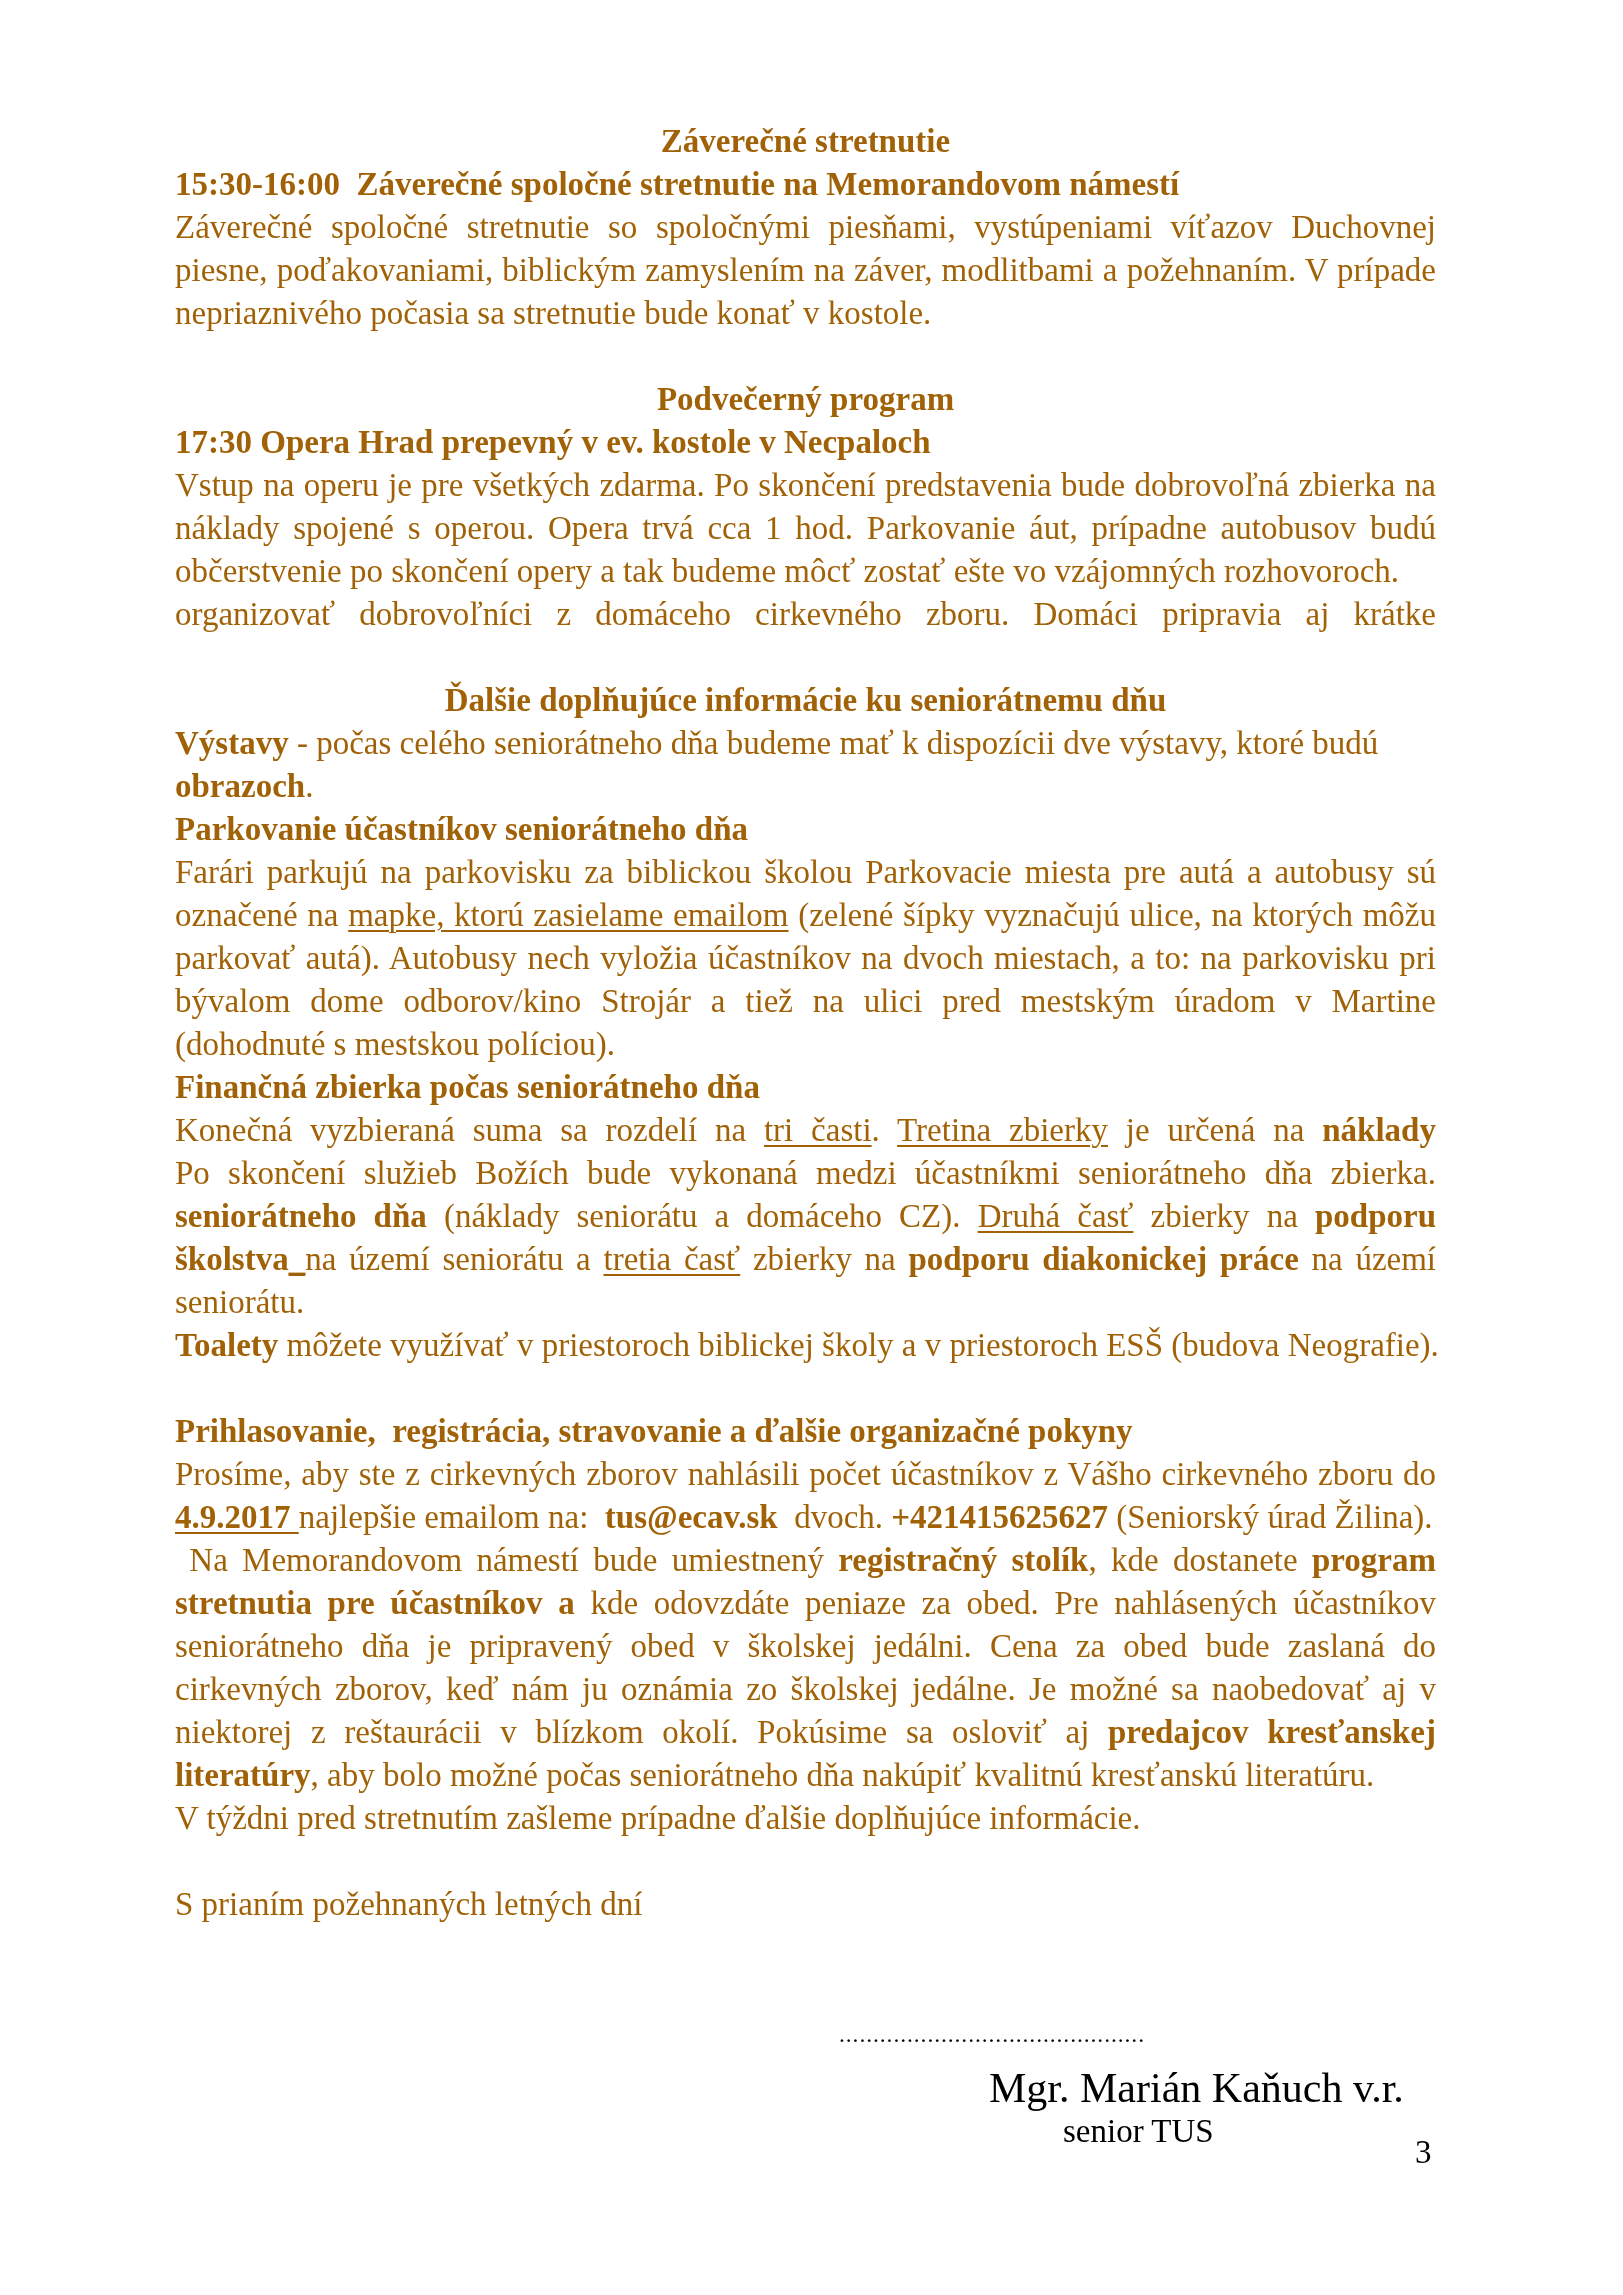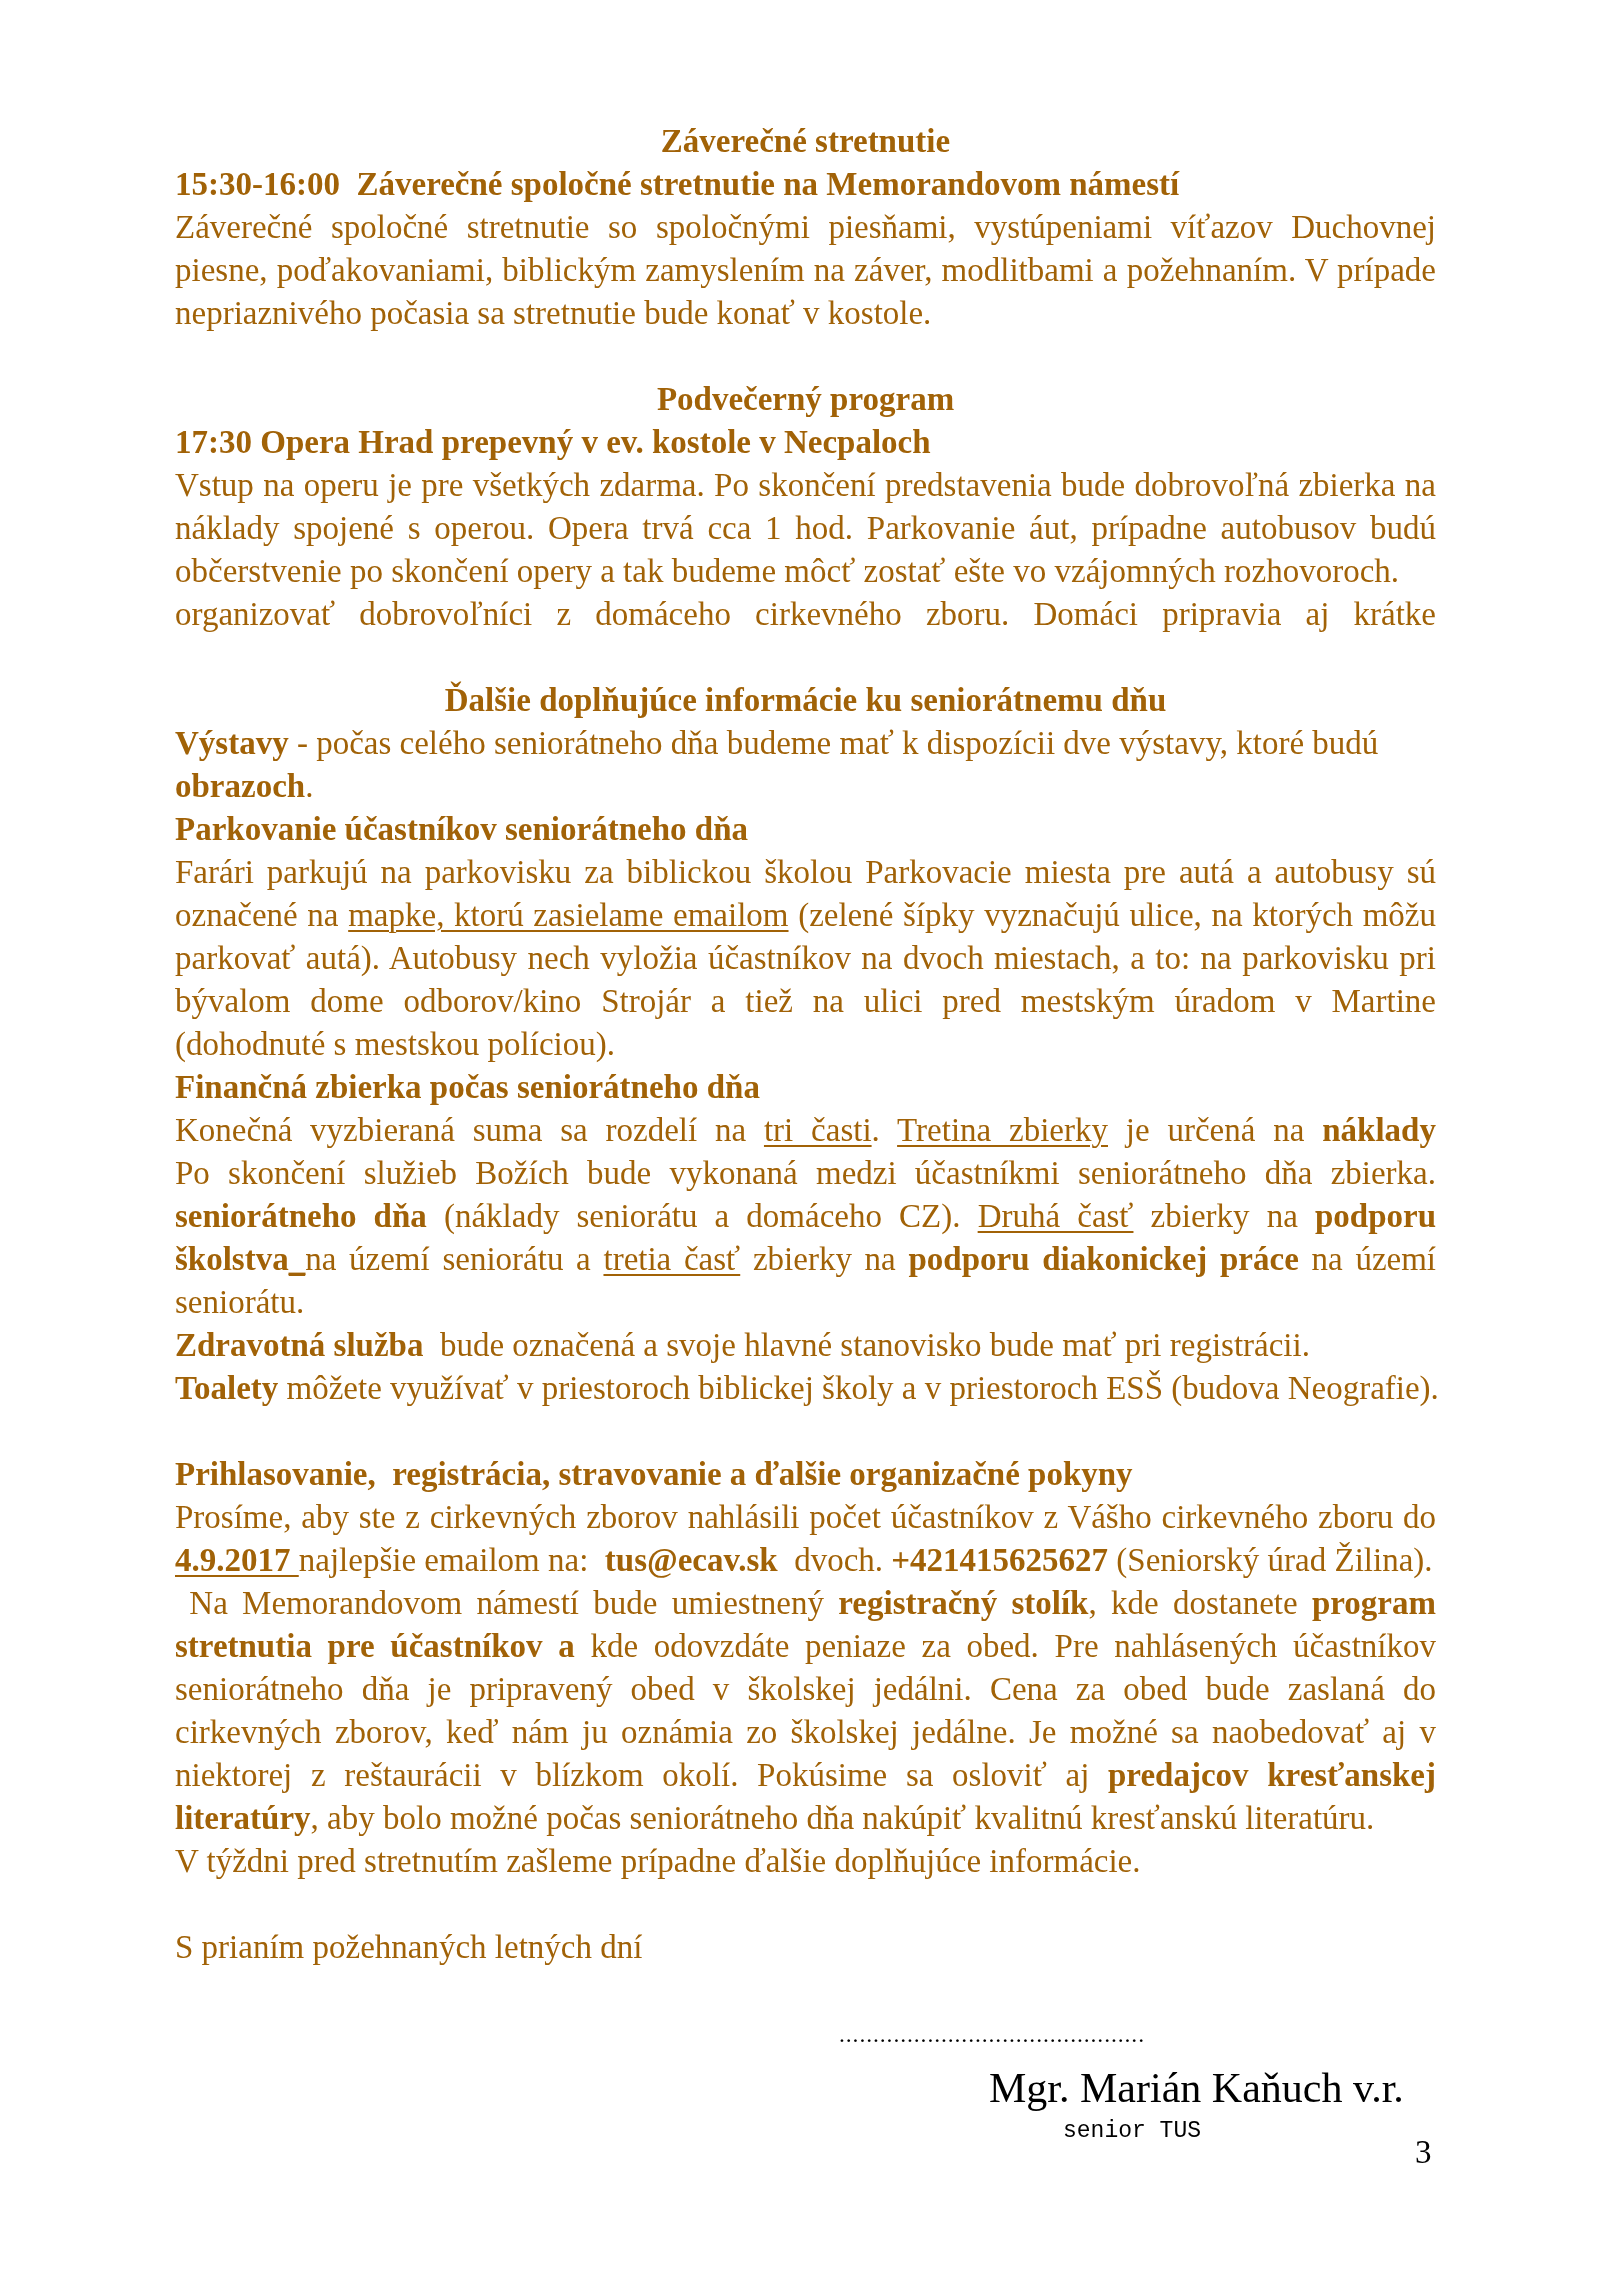--- a/index.html
+++ b/index.html
@@ -10,21 +10,21 @@
     font-size: 33px; line-height: 43px; color: #a16207;
   }
   .line { display: block; white-space: nowrap; height: 43px; }
   .just { text-align: justify; text-align-last: justify; white-space: normal; }
   .center { text-align: center; }
   .blank { height: 43px; }
   b, .b { font-weight: bold; }
   u { text-decoration: underline; text-decoration-thickness: 2px; text-underline-offset: 3.9px; }
   .sig-dots { position: absolute; left: 839px; top: 2021px; font-family: "Liberation Serif", serif; font-size: 23.6px; letter-spacing: 0.9px; color:#000; }
   .sig-name { position: absolute; left: 989px; top: 2067px; font-family: "Liberation Serif", serif; font-size: 42px; line-height: 43px; color:#000; white-space: nowrap; }
-  .sig-role { position: absolute; left: 1063px; top: 2110px; font-family: Liberation Mono, monospace; font-size: 23px; line-height: 43px; color:#000; white-space: nowrap; }
+  .sig-role { position: absolute; left: 1063px; top: 2110px; font-family: Liberation Serif, serif; font-size: 33px; line-height: 43px; color:#000; white-space: nowrap; }
   .page-num { position: absolute; left: 1415px; top: 2131px; font-family: "Liberation Serif", serif; font-size: 33px; line-height: 43px; color:#000; }
 </style>
 </head>
 <body>
 
 <div class="page">
 
   <div class="line center b">Záverečné stretnutie</div>
   <div class="line"><span class="b">15:30-16:00</span>&nbsp;&nbsp;<span class="b">Záverečné spoločné stretnutie na Memorandovom námestí</span></div>
   <div class="line just">Záverečné spoločné stretnutie so spoločnými piesňami, vystúpeniami víťazov Duchovnej</div>
@@ -51,21 +51,20 @@
   <div class="line just">bývalom dome odborov/kino Strojár a tiež na ulici pred mestským úradom v Martine</div>
   <div class="line">(dohodnuté s mestskou políciou).</div>
 
   <div class="line b">Finančná zbierka počas seniorátneho dňa</div>
   <div class="line just"><span>Konečná vyzbieraná suma sa rozdelí na </span><u>tri časti</u><span>. </span><u>Tretina zbierky</u><span> je určená na </span><span class="b">náklady</span></div>
   <div class="line just">Po skončení služieb Božích bude vykonaná medzi účastníkmi seniorátneho dňa zbierka.</div>
   <div class="line just"><span class="b">seniorátneho dňa</span><span> (náklady seniorátu a domáceho CZ). </span><u>Druhá časť</u><span> zbierky na </span><span class="b">podporu</span></div>
   <div class="line just"><span class="b">školstva</span><u class="b">_</u><span>na území seniorátu a </span><u>tretia časť</u><span> zbierky na </span><span class="b">podporu diakonickej práce</span><span> na území</span></div>
   <div class="line">seniorátu.</div>
 
-  <div class="line"><span class="b">Zdravotná služba</span><span style="white-space:pre">  bude označená a svoje hlavné stanovisko bude mať pri registrácii.</span></div>
   <div class="line"><span class="b">Toalety</span><span> môžete využívať v priestoroch biblickej školy a v priestoroch ESŠ (budova Neografie).</span></div>
   <div class="blank"></div>
 
   <div class="line b" style="white-space:pre">Prihlasovanie,  registrácia, stravovanie a ďalšie organizačné pokyny</div>
   <div class="line just">Prosíme, aby ste z cirkevných zborov nahlásili počet účastníkov z Vášho cirkevného zboru do</div>
   <div class="line" style="white-space:pre"><u class="b">4.9.2017 </u><span>najlepšie emailom na:  </span><span class="b">tus@ecav.sk</span><span>  dvoch. </span><span class="b">+421415625627</span><span> (Seniorský úrad Žilina).</span></div>
   <div class="line just"><span style="white-space:pre"> Na Memorandovom námestí bude umiestnený </span><span class="b">registračný stolík</span><span>, kde dostanete </span><span class="b">program</span></div>
   <div class="line just"><span class="b">stretnutia pre účastníkov a</span><span> kde odovzdáte peniaze za obed.  Pre nahlásených účastníkov</span></div>
   <div class="line just">seniorátneho dňa je pripravený obed v školskej jedálni.  Cena za obed bude zaslaná do</div>
   <div class="line just">cirkevných zborov, keď nám ju oznámia zo školskej jedálne. Je možné sa naobedovať aj v</div>

